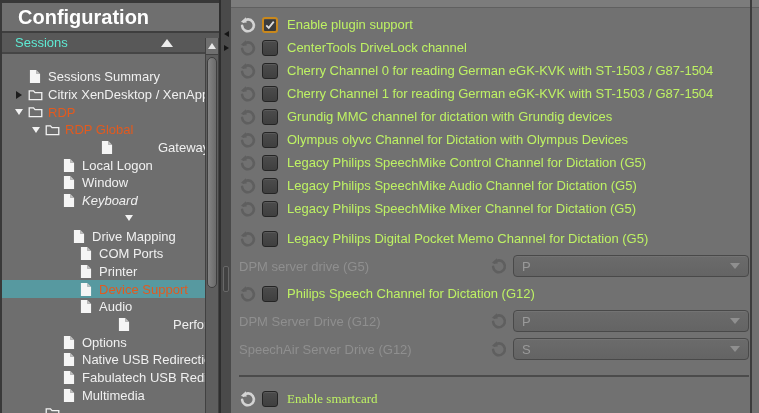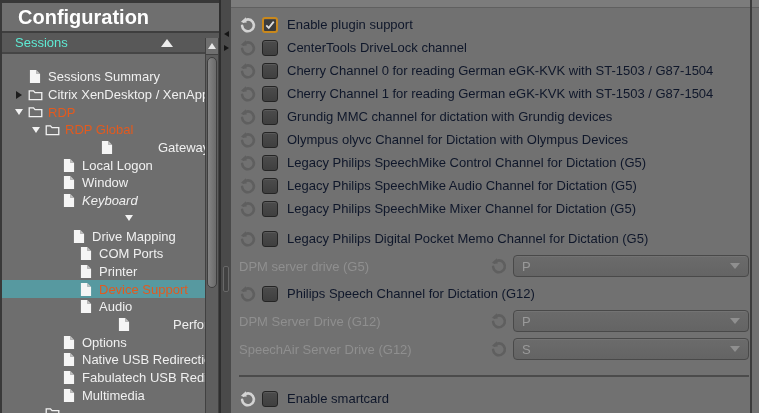--- a/index.html
+++ b/index.html
@@ -83,33 +83,33 @@
   .reset.on .rst-head{fill:#d3d3d3;}
   .cb{
     box-sizing:border-box;flex:0 0 16px;width:16px;height:16px;margin-left:5px;border-radius:3px;
     border:1px solid #242424;background:linear-gradient(#4c4c4c,#3f3f3f);
     box-shadow:inset 0 1px 0 rgba(255,255,255,.08);
     display:flex;align-items:center;justify-content:center;
   }
   .cb svg{display:none;width:12px;height:10px;}
   .cb.checked{border:2px solid #c9881c;background:#3c3c3c;}
   .cb.checked svg{display:block;}
-  .lbl{margin-left:9px;font-size:13px;color:#0f172a;white-space:nowrap;}
+  .lbl{margin-left:9px;font-size:13px;color:#bef264;white-space:nowrap;}
   .slbl{flex:1;font-size:13px;color:#8f8f8f;white-space:nowrap;}
   .row-select .reset{margin-right:5px;}
   .sel{
     flex:0 0 236px;height:22px;box-sizing:border-box;border-radius:4px;
     background:linear-gradient(#6b6b6b,#646464);border:1px solid #494949;
     box-shadow:inset 0 1px 0 rgba(255,255,255,.06);
     display:flex;align-items:center;padding:0 8px;
   }
   .sel-val{font-size:13px;color:#9a9a9a;}
   .sel-arrow{margin-left:auto;width:0;height:0;border-left:5px solid transparent;border-right:5px solid transparent;border-top:6px solid #8f8f8f;}
   .divider{height:2px;background:#4b4b4b;margin-top:13px;}
-  .divider + .row-cb{margin-top:10px;}
+  .divider + .row-cb{margin-top:10px;font-family:Liberation Serif, serif;}
 </style>
 </head>
 <body>
 
 <div id="sidebar">
   <div id="cfg-header">Configuration</div>
   <div id="sess-bar">
     <span id="sess-label">Sessions</span>
     <i class="up-tri"></i>
   </div>

